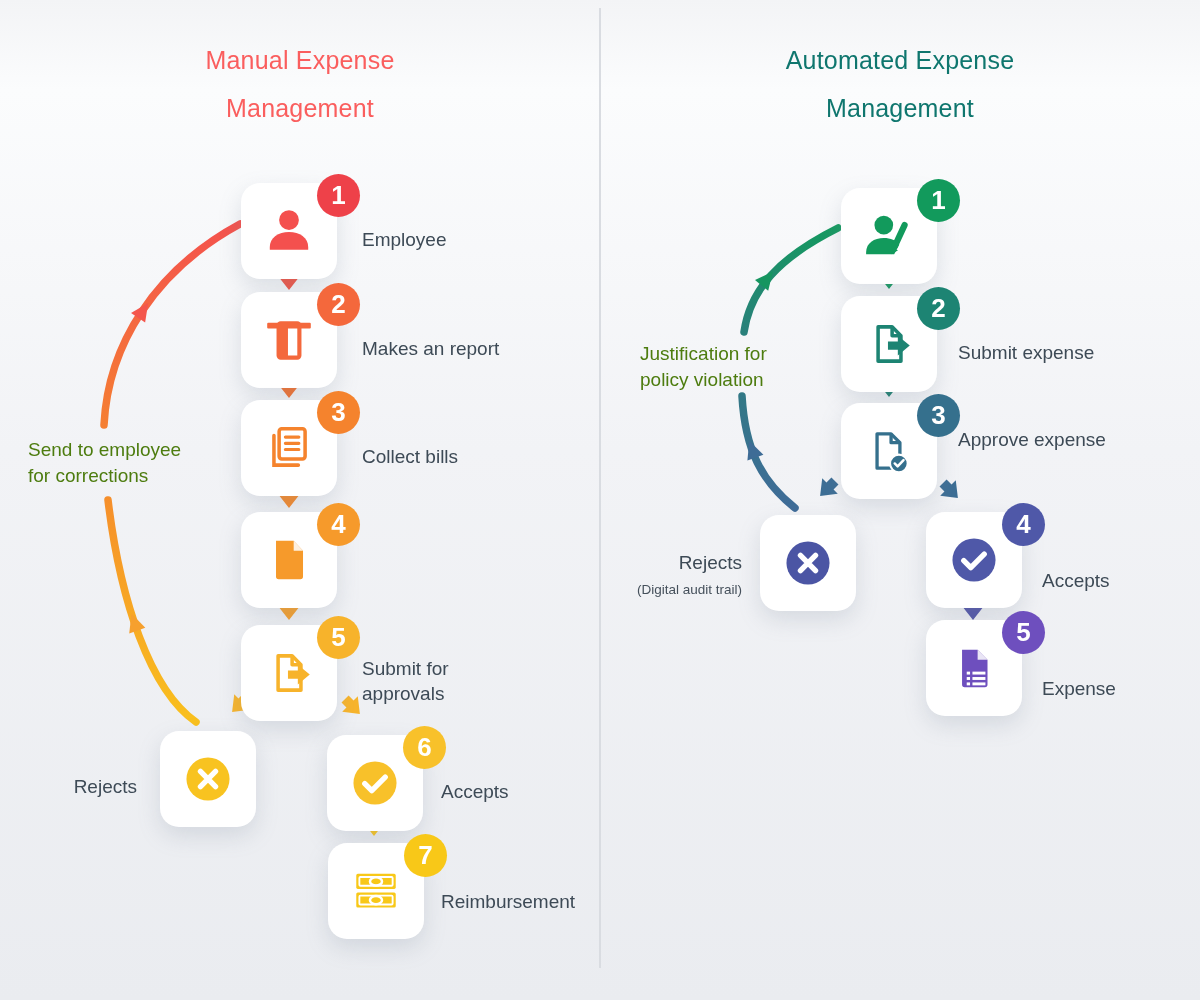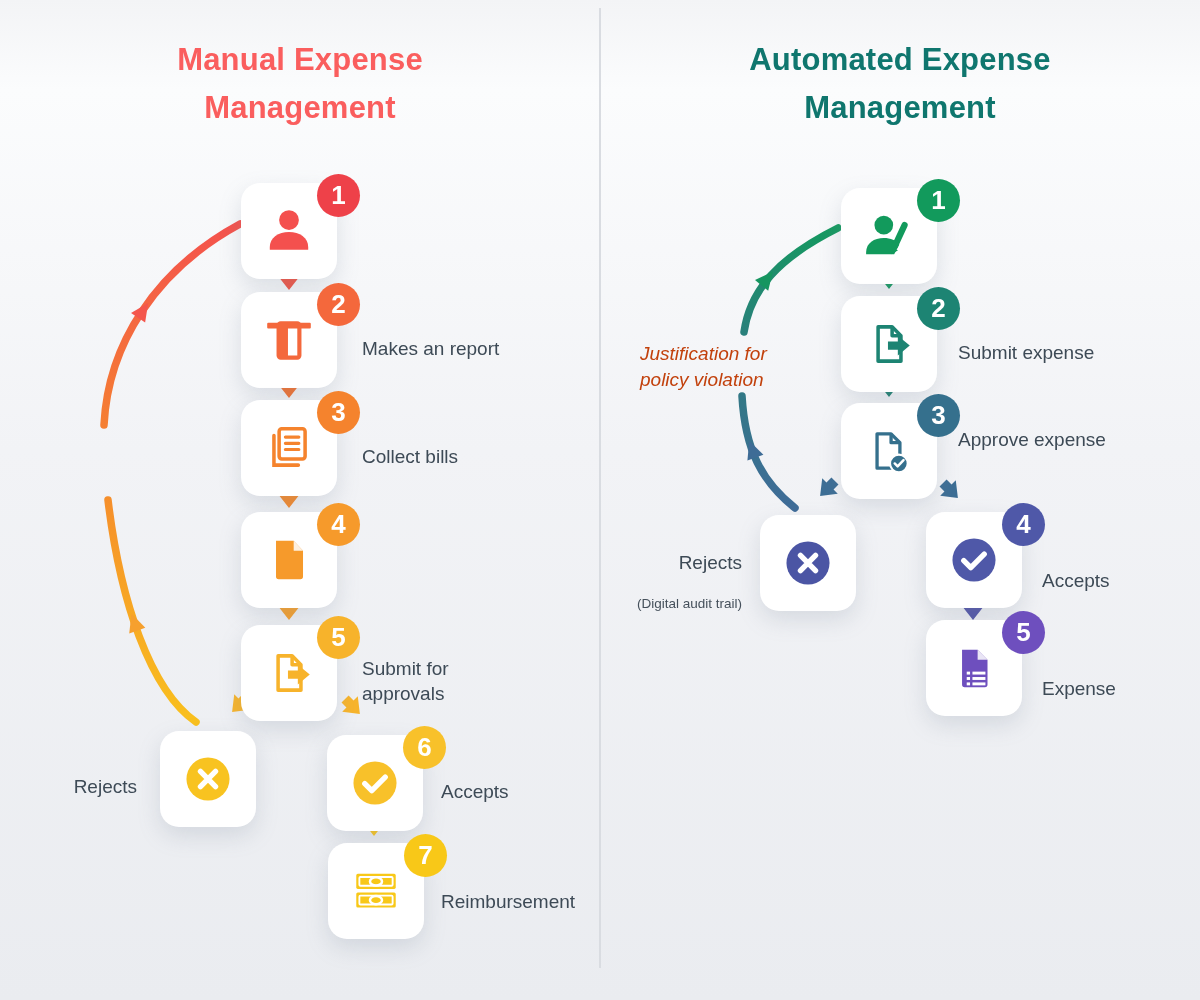--- a/index.html
+++ b/index.html
@@ -4,35 +4,35 @@
 <style>
   html,body{margin:0;padding:0;}
   body{
     width:1200px;height:1000px;
     font-family:"Liberation Sans","DejaVu Sans",sans-serif;
     background:linear-gradient(180deg,#f3f4f6 0%,#fbfcfd 9%,#f2f3f6 45%,#eaecf0 100%);
     position:relative;overflow:hidden;
   }
   .stage{position:absolute;inset:0;}
   .divider{position:absolute;left:599px;top:8px;width:2px;height:960px;background:#d9dce1;}
-  .col-title{position:absolute;top:36px;font-size:31px;font-weight:700;
+  .col-title{position:absolute;top:36px;font-size:25px;font-weight:400;
     line-height:48px;text-align:center;white-space:pre-line;letter-spacing:.2px;}
   .t-manual{left:60px;width:480px;color:#fa5e5e;}
   .t-auto{left:660px;width:480px;color:#0f766e;}
   .card{position:absolute;width:96px;height:96px;background:#ffffff;border-radius:19px;
     box-shadow:0 9px 22px rgba(125,135,155,.22);display:flex;align-items:center;justify-content:center;}
   .badge{position:absolute;right:-23px;top:-9px;width:43px;height:43px;border-radius:50%;
     color:#fff;font-size:26px;font-weight:700;display:flex;align-items:center;justify-content:center;}
   .lbl{position:absolute;height:96px;display:flex;align-items:center;
     font-size:19px;color:#3d4a56;line-height:25px;white-space:pre-line;}
-  .loop-lbl{position:absolute;font-size:19px;color:#c2410c;line-height:26px;white-space:pre-line;font-style:italic;}
+  .loop-lbl{position:absolute;font-size:19px;color:#4d7c0f;line-height:26px;white-space:pre-line;}
   .rej-lbl{position:absolute;font-size:19px;color:#3d4a56;display:flex;align-items:center;justify-content:flex-end;}
   .rej-lbl2{position:absolute;display:flex;flex-direction:column;align-items:flex-end;color:#3d4a56;}
   .rej-lbl2 .l1{font-size:19px;}
-  .rej-lbl2 .l2{font-size:13.5px;margin-top:22px;color:#45505b;}
+  .rej-lbl2 .l2{font-size:13.5px;margin-top:8px;color:#45505b;}
   svg.overlay{position:absolute;left:0;top:0;pointer-events:none;}
 </style>
 </head>
 <body>
 
 <div class="stage">
 
   <svg class="overlay" width="1200" height="1000" viewBox="0 0 1200 1000">
     <defs>
       <path id="arr-down" d="M -5 -7 L 5 -7 L 5 0 L 11 0 L 0 14 L -11 0 L -5 0 Z"></path>
@@ -83,20 +83,21 @@
 
   <div class="card" style="left:241px;top:183px">
     <svg width="54" height="54" viewBox="0 0 52 52">
       <circle cx="26" cy="15.5" r="9.5" fill="#f4504e"></circle>
       <path d="M7.5 44 v-2.5 c0-9 8.2-14.5 18.5-14.5 s18.5 5.5 18.5 14.5 V44 Z" fill="#f4504e"></path>
     </svg>
     <div class="badge" style="background:#ee4149">
         <span>1</span>
       </div>
   </div>
+  <div class="lbl" style="left:362px;top:191px;width:190px">Employee</div>
 
   <div class="card" style="left:241px;top:292px">
     <svg width="54" height="54" viewBox="0 0 52 52">
       <rect x="5" y="9.5" width="42" height="5.5" rx="1" fill="#f4683c"></rect>
       <rect x="16" y="10" width="20" height="33" rx="2" fill="none" stroke="#f4683c" stroke-width="4"></rect>
       <rect x="16" y="10" width="9" height="33" rx="2" fill="#f4683c"></rect>
     </svg>
     <div class="badge" style="background:#f4683c">
         <span>2</span>
       </div>
@@ -165,20 +166,22 @@
       <rect x="7" y="27.5" width="38" height="14.5" rx="1.5" fill="#f8c818"></rect>
       <rect x="10" y="30.5" width="32" height="8.5" rx="1" fill="none" stroke="#ffffff" stroke-width="1.8"></rect>
       <ellipse cx="26" cy="34.8" rx="5.8" ry="4" fill="none" stroke="#ffffff" stroke-width="2.4"></ellipse>
     </svg>
     <div class="badge" style="background:#f8c818">
         <span>7</span>
       </div>
   </div>
   <div class="lbl" style="left:441px;top:853px;width:190px">Reimbursement</div>
 
+  <div class="loop-lbl" style="left:28px;top:437px">Send to employee
+for corrections</div>
 
   <div class="col-title t-auto">Automated Expense
 Management</div>
 
   <div class="card" style="left:841px;top:188px">
     <svg width="54" height="54" viewBox="0 0 52 52">
       <circle cx="21" cy="15.5" r="9" fill="#129a5c"></circle>
       <path d="M4 43.5 v-2 c0-8.5 7.6-13.5 17-13.5 6.5 0 12 2.2 14.9 6.2 L31 43.5 Z" fill="#129a5c"></path>
       <path d="M31.5 36 L41 15.5" stroke="#129a5c" stroke-width="6" stroke-linecap="round"></path>
       <path d="M28.5 43.5 l1.2-6 5 2.3 z" fill="#129a5c"></path>

